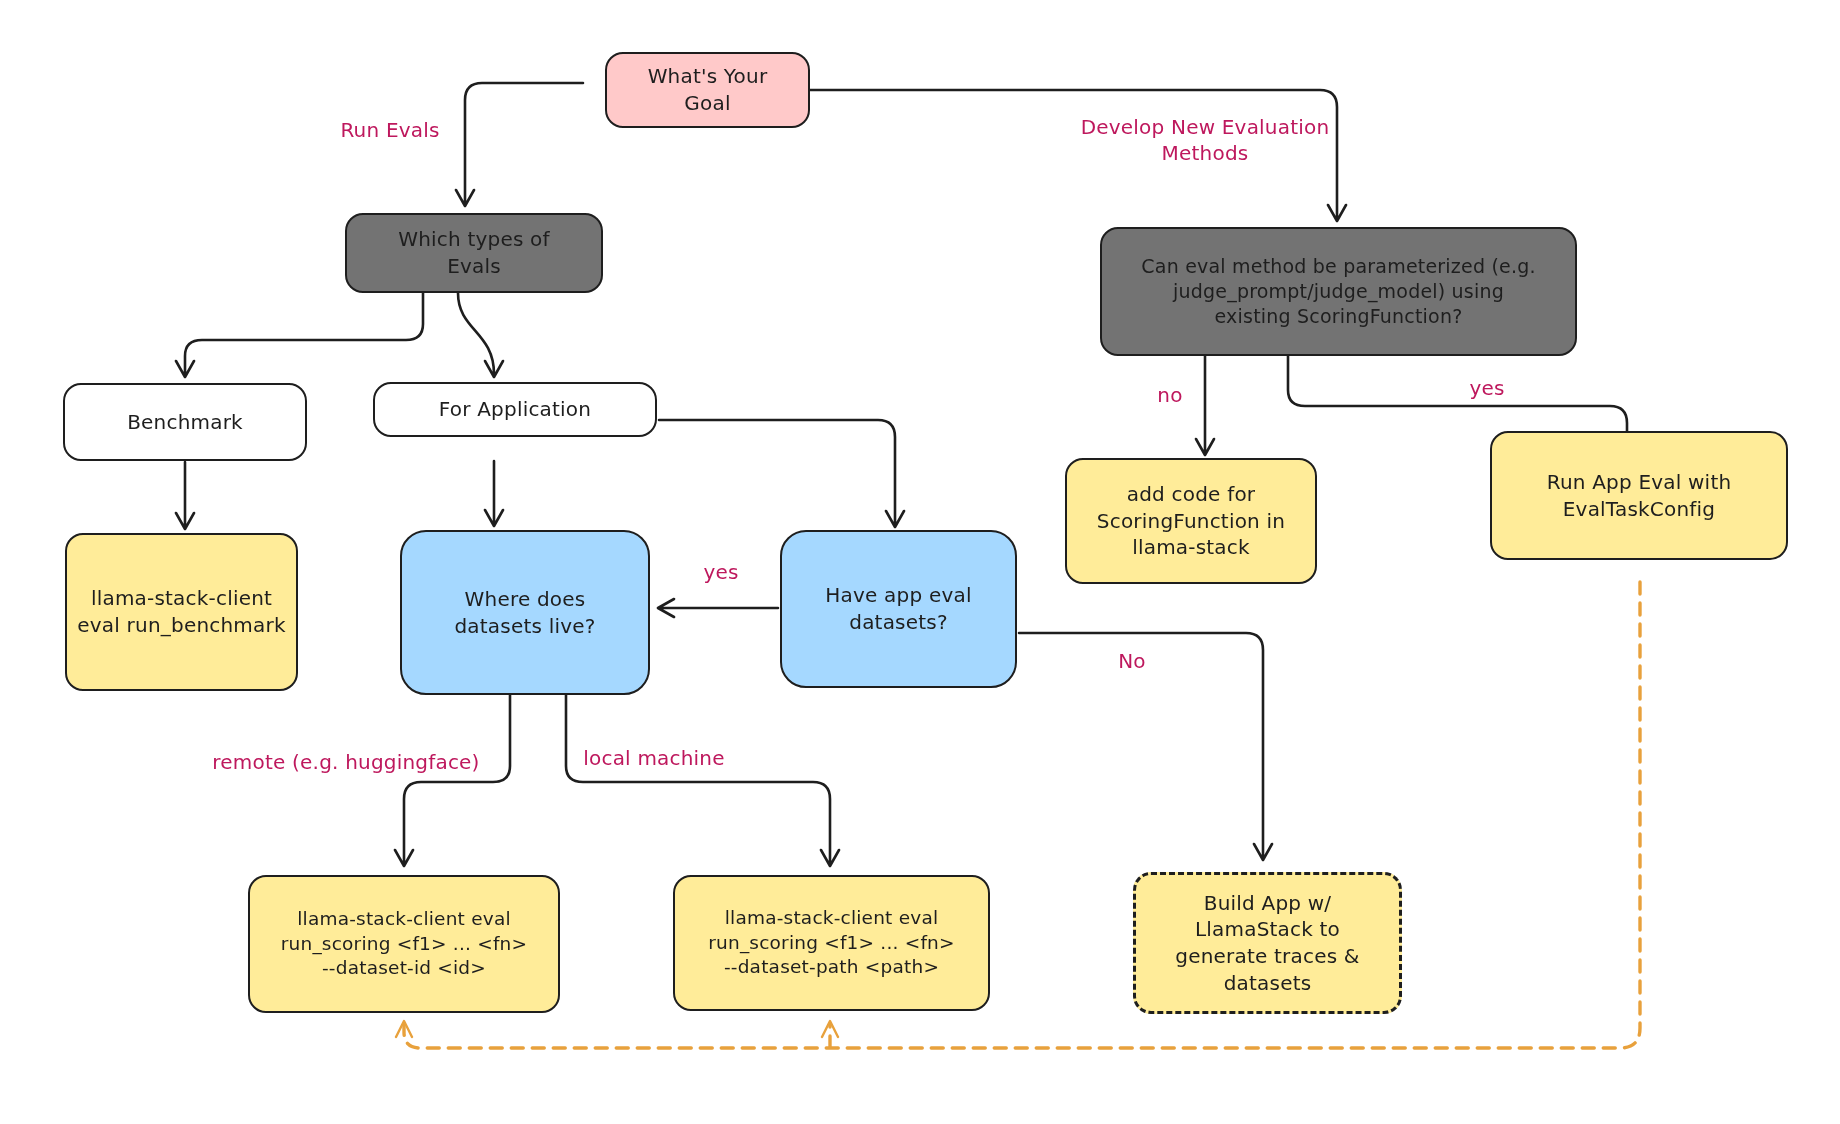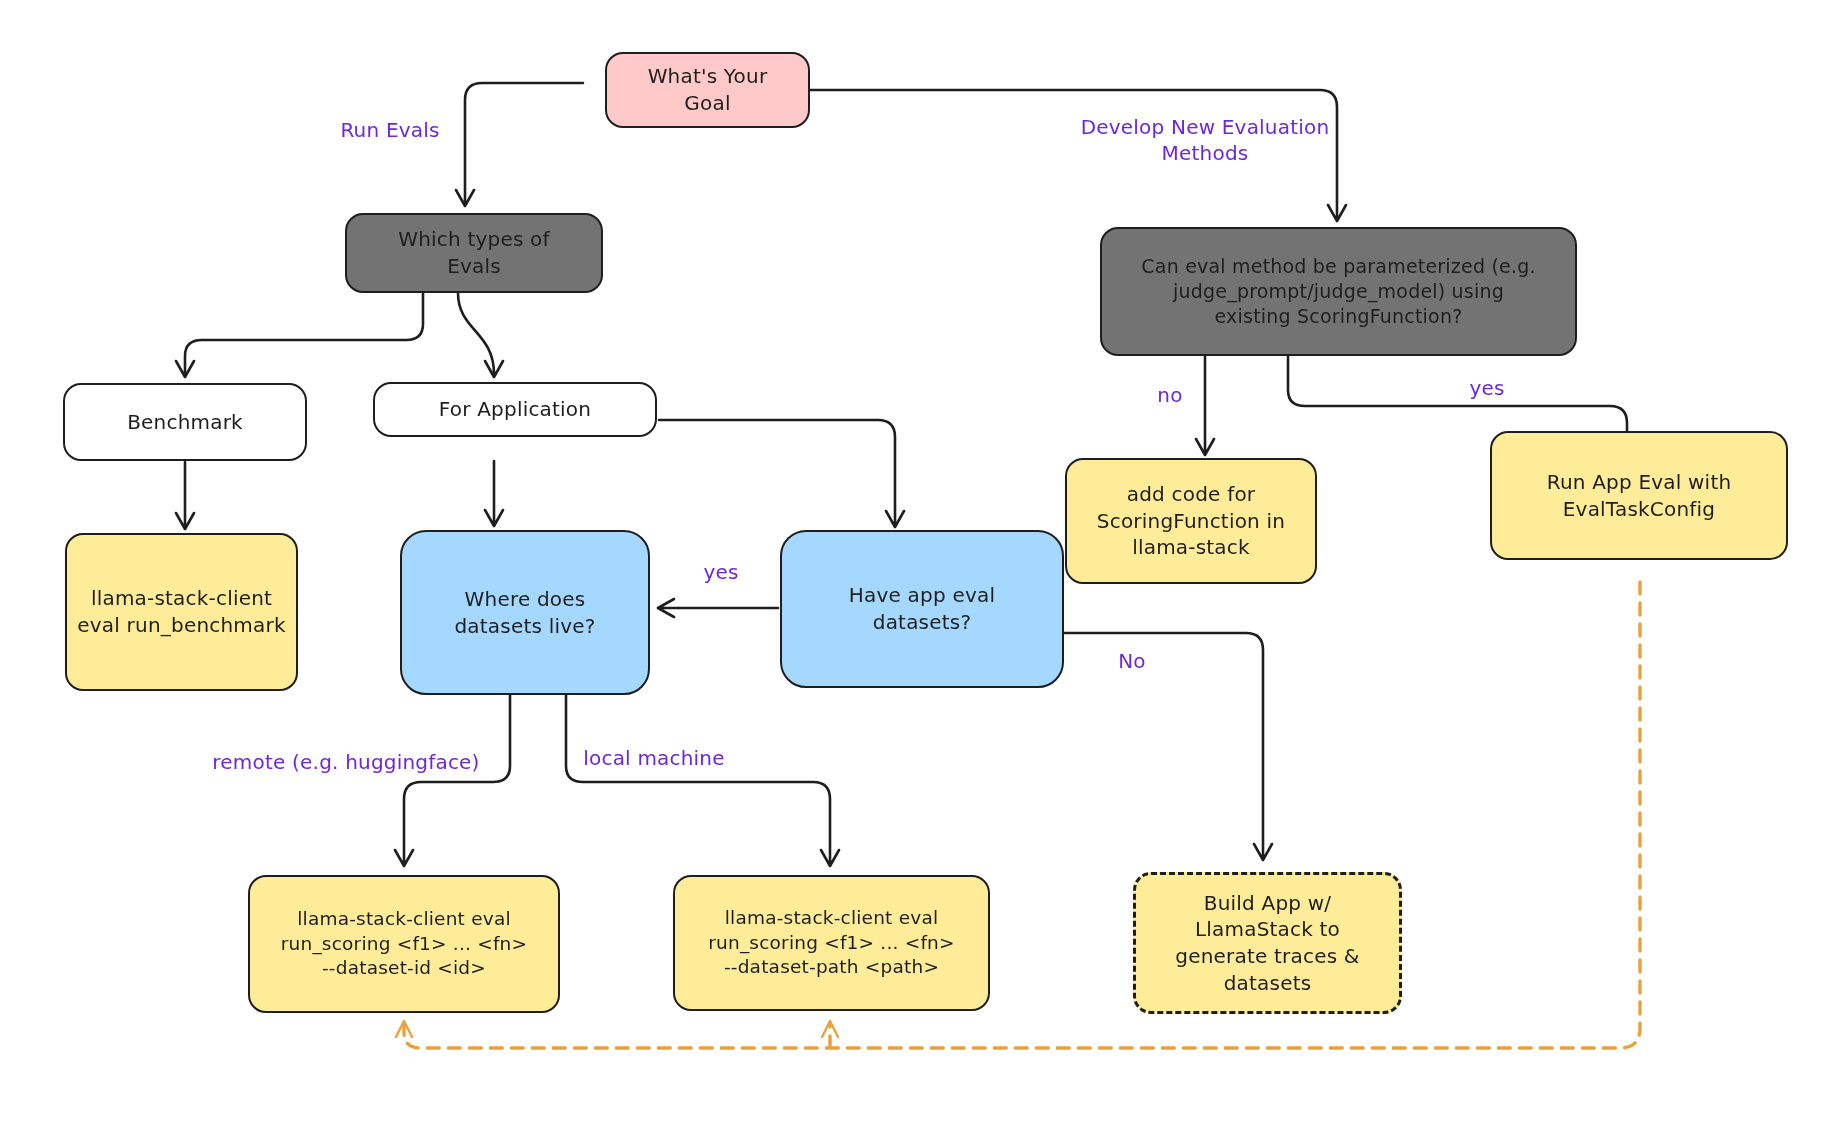--- a/index.html
+++ b/index.html
@@ -25,21 +25,21 @@
   .green{background:#737373;}
   .blue{background:#a5d8ff;}
   .yellow{background:#ffec99;}
   .white{background:#ffffff;}
   .dashed{border-style:dashed;border-width:3px;}
   .small{font-size:19px;}
   .cmd{font-size:18.5px;text-align:right;}
   .lbl{
     position:absolute;transform:translate(-50%,-50%);
     font-size:20px;line-height:1.3;letter-spacing:.2px;
-    white-space:nowrap;text-align:center;color:#6d28d9;
+    white-space:nowrap;text-align:center;color:#be185d;
   }
 </style>
 </head>
 <body>
 
 <div class="canvas">
 
   <svg class="edges" viewBox="0 0 1840 1124">
     <path d="M583,83 H482 Q465,83 465,100 V204 M456,190 L465,206 L474,190"></path>
     <path d="M423,293 V324 Q423,340 406,340 H202 Q185,340 185,356 V374 M176,361 L185,377 L194,361"></path>
@@ -79,21 +79,21 @@
   <div class="node yellow" style="left:65px;top:533px;width:233px;height:158px">
     <div class="nl">llama-stack-client</div>
     <div class="nl">eval run_benchmark</div>
   </div>
 
   <div class="node blue" style="left:400px;top:530px;width:250px;height:165px;border-radius:26px">
     <div class="nl">Where does</div>
     <div class="nl">datasets live?</div>
   </div>
 
-  <div class="node blue" style="left:780px;top:530px;width:284px;height:158px;border-radius:26px">
+  <div class="node blue" style="left:780px;top:530px;width:237px;height:158px;border-radius:26px">
     <div class="nl">Have app eval</div>
     <div class="nl">datasets?</div>
   </div>
 
   <div class="node green small" style="left:1100px;top:227px;width:477px;height:129px">
     <div class="nl">Can eval method be parameterized (e.g.</div>
     <div class="nl">judge_prompt/judge_model) using</div>
     <div class="nl">existing ScoringFunction?</div>
   </div>
 

